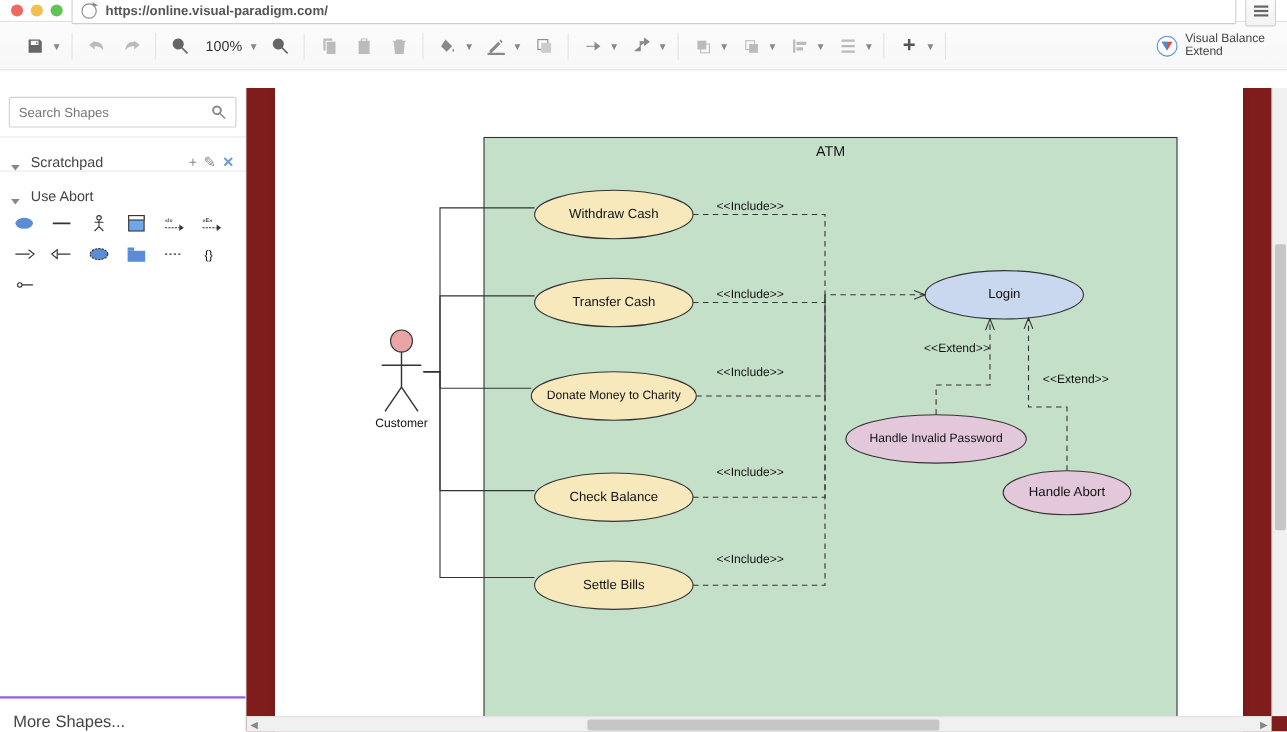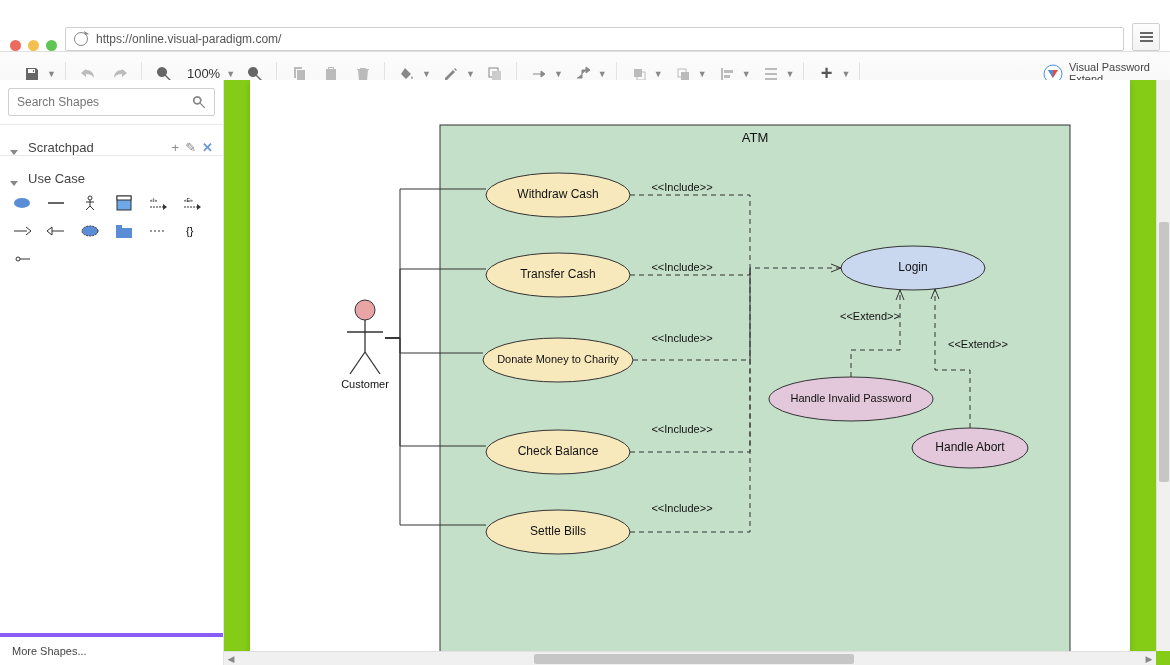--- a/index.html
+++ b/index.html
@@ -1,18 +1,18 @@
 <!DOCTYPE html>
 <html><head>
 <meta charset="utf-8">
 <style>
   * { box-sizing: border-box; margin: 0; padding: 0; }
   body { font-family: -apple-system, BlinkMacSystemFont, "Segoe UI", Helvetica, Arial, sans-serif; font-size: 13px; background: #fff; width: 1170px; height: 665px; overflow: hidden; position: relative; }
   
-  .chrome { height: 52px; display: flex; align-items: flex-end; padding: 0 10px; gap: 8px; border-bottom: 1px solid #e0e0e0; }
+  .chrome { height: 20px; display: flex; align-items: center; padding: 0 10px; gap: 8px; border-bottom: 1px solid #e0e0e0; font-weight: bold; }
   .dots { display: flex; gap: 7px; }
   .dot { width: 11px; height: 11px; border-radius: 50%; }
   .dot.r { background: #ec6a5e; }
   .dot.y { background: #f4bf4f; }
   .dot.g { background: #61c554; }
   .url-bar { flex: 1; height: 24px; background: #fff; border: 1px solid #d0d0d0; border-radius: 2px; display: flex; align-items: center; padding: 0 8px; gap: 8px; color: #555; font-size: 12px; }
   .reload { width: 14px; height: 14px; border: 1.5px solid #888; border-radius: 50%; position: relative; }
   .reload::after { content: ""; position: absolute; right: -1px; top: -1px; border: 3px solid transparent; border-top-color: #888; transform: rotate(30deg); }
   .menu-btn { width: 28px; height: 28px; border: 1px solid #d0d0d0; border-radius: 2px; display: flex; flex-direction: column; gap: 2px; justify-content: center; align-items: center; background: linear-gradient(#fdfdfd, #f3f3f3); }
   .menu-btn span { width: 13px; height: 2px; background: #666; }
@@ -40,24 +40,24 @@
   .section { border-top: 1px solid #e8e8e8; }
   .section-hdr { height: 30px; display:flex; align-items:flex-end; padding: 0 10px; gap:6px; font-size: 13px; color:#444; position:relative; }
   .section-hdr .mini-controls { margin-left: auto; display:flex; gap:6px; color:#888; }
   .mini-controls span { font-size:13px; cursor:pointer; }
   .mini-controls .close { color:#6c9bd1; font-weight:bold; }
   .drop-zone { margin: 6px 10px 10px; height: 42px; border: 2px dashed #ccc; border-radius: 2px; color: #bbb; display:flex; align-items:center; justify-content:center; font-size: 12px; }
   .chev { display:inline-block; width:0;height:0; border-left:4px solid transparent; border-right:4px solid transparent; border-top:5px solid #888; margin-right:4px; }
   .palette { display: flex; flex-wrap: wrap; padding: 6px 8px 12px; gap: 6px; }
   .palette .cell { width: 28px; height: 22px; display:flex; align-items:center; justify-content:center; }
   .palette svg { width:20px; height:16px; }
-  .more-shapes { margin-top: auto; height: 32px; border-top: 4px solid #8b5cf6; display:flex; align-items:center; padding: 0 12px; font-size: 11px; color:#444; cursor:pointer; }
+  .more-shapes { margin-top: auto; height: 32px; border-top: 2px solid #8b5cf6; display:flex; align-items:flex-end; padding: 0 12px; font-size: 15px; color:#444; cursor:pointer; }
 
   
-  .canvas { flex:1; position:relative; background: #84cc16; }
+  .canvas { flex:1; position:relative; background: #7f1d1d; }
   .canvas-inner { position:absolute; inset:0; overflow:hidden; }
   .page { position:absolute; top:0; left:26px; width: 880px; height: 640px; background:#fff; box-shadow: 0 2px 6px rgba(0,0,0,0.15); }
   .scroll-h { position:absolute; bottom:0; left:0; right:14px; height:14px; background:#f0f0f0; border-top:1px solid #e0e0e0; }
   .scroll-h .thumb { position:absolute; top:2px; height:10px; background:#c6c6c6; border-radius:2px; }
   .scroll-h .btn { position:absolute; top:0; width:14px; height:14px; color:#888; font-size:9px; display:flex; align-items:center; justify-content:center; }
   .scroll-v { position:absolute; top:0; right:0; bottom:14px; width:14px; background:#f0f0f0; border-left:1px solid #e0e0e0; }
   .scroll-v .thumb { position:absolute; left:2px; width:10px; background:#c6c6c6; border-radius:2px; }
 
   
   .diagram-svg { position:absolute; top:0; left:0; }
@@ -206,21 +206,21 @@
   </div>
   <div class="brand">
     <div class="brand-badge">
       <svg viewBox="0 0 20 20">
           <circle cx="10" cy="10" r="9" fill="#fff" stroke="#4a90d9"></circle>
           <path d="M5 6l5 8 5-8z" fill="#e74c3c"></path>
           <path d="M5 6l5 8V6z" fill="#4a90d9"></path>
         </svg>
     </div>
     <div class="brand-text">
-        <span>Visual Password</span>
+        <span>Visual Balance</span>
         <span>Extend</span>
       </div>
   </div>
 </div>
 
 <div class="body-area">
   <div class="sidebar">
     <div class="searchbox">
       <input placeholder="Search Shapes" style="">
       <svg class="search-icon" viewBox="0 0 16 16">
@@ -236,21 +236,21 @@
           <span>+</span>
           <span>✎</span>
           <span class="close">✕</span>
         </div>
       </div>
     </div>
 
     <div class="section">
       <div class="section-hdr">
         <span class="chev"></span>
-        <span>Use Case</span>
+        <span>Use Abort</span>
       </div>
       <div class="palette">
         <div class="cell">
             <svg viewBox="0 0 20 16">
               <ellipse cx="10" cy="8" rx="8" ry="5" fill="#5b8dd6"></ellipse>
             </svg>
           </div>
         <div class="cell">
             <svg viewBox="0 0 20 16">
               <line x1="2" y1="8" x2="18" y2="8" stroke="#333" stroke-width="1.5"></line>

